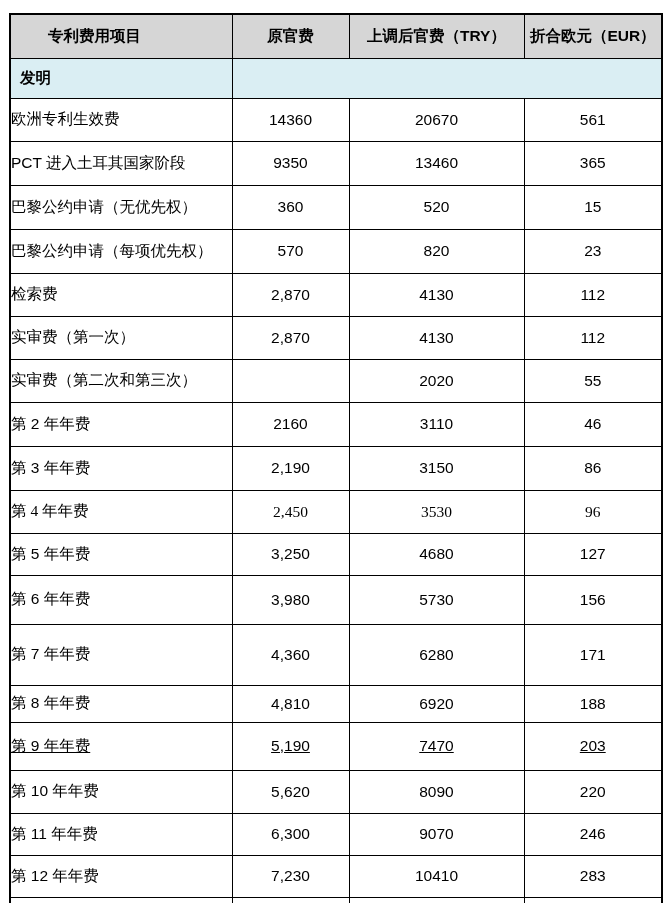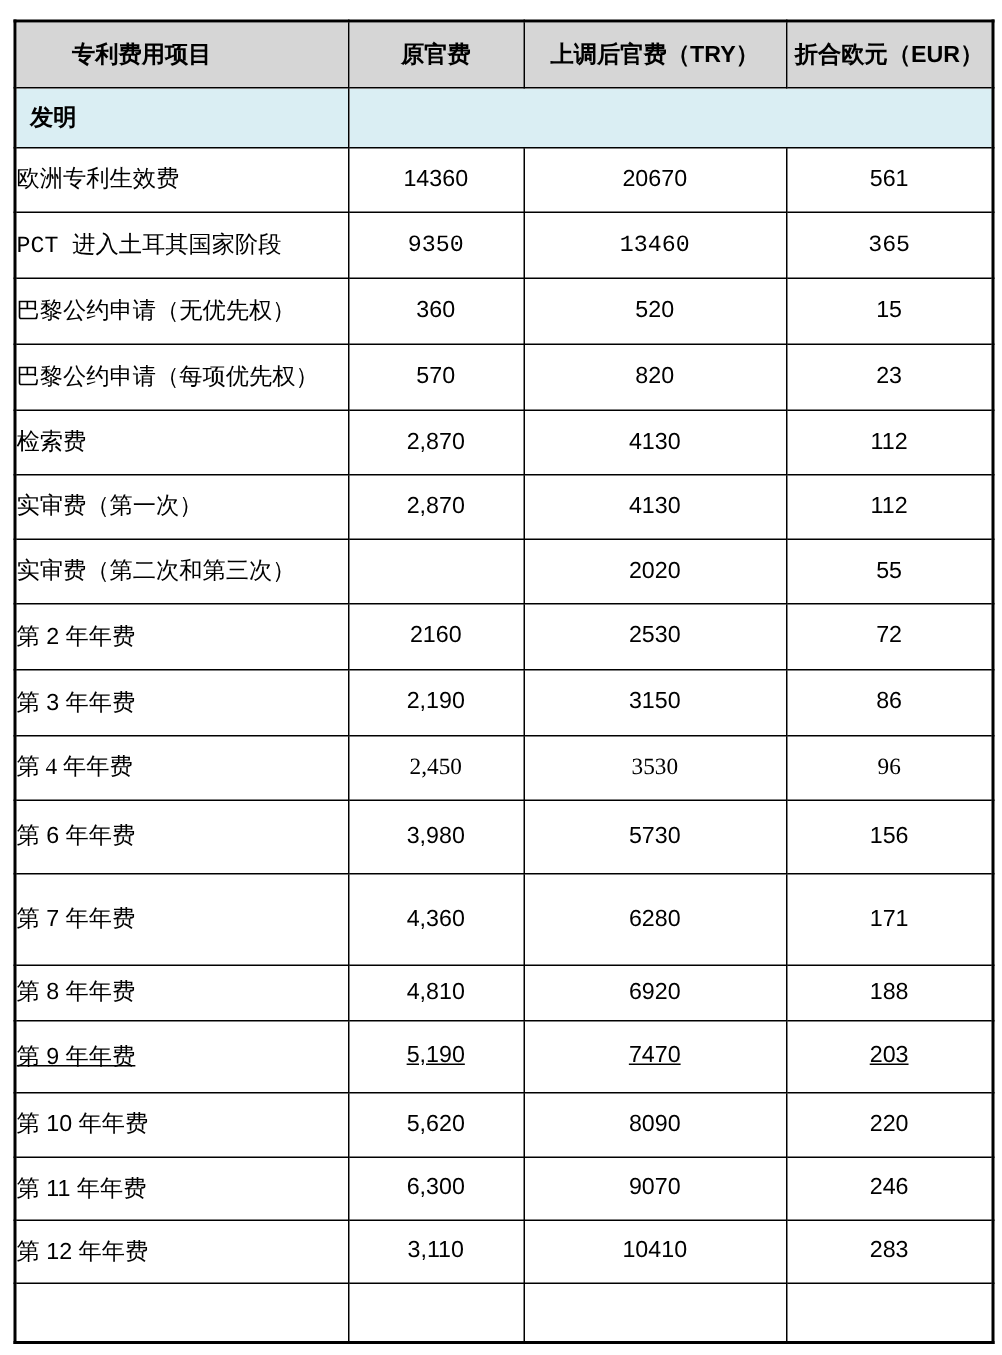--- a/index.html
+++ b/index.html
@@ -92,21 +92,21 @@
       <td class="section-label">发明</td>
       <td colspan="3"></td>
     </tr>
 
   <tr style="height: 43px;">
         <td class="cell-item">欧洲专利生效费</td>
         <td class="cell-num">14360</td>
         <td class="cell-num">20670</td>
         <td class="cell-num">561</td>
       </tr>
-      <tr style="height: 44px; font-family: Liberation Mono, monospace;">
+      <tr style="height: 44px;">
         <td class="cell-item">PCT 进入土耳其国家阶段</td>
         <td class="cell-num">9350</td>
         <td class="cell-num">13460</td>
         <td class="cell-num">365</td>
       </tr>
       <tr style="height: 44px;">
         <td class="cell-item">巴黎公约申请（无优先权）</td>
         <td class="cell-num">360</td>
         <td class="cell-num">520</td>
         <td class="cell-num">15</td>
@@ -131,35 +131,41 @@
       </tr>
       <tr style="height: 43px;">
         <td class="cell-item">实审费（第二次和第三次）</td>
         <td class="cell-num"></td>
         <td class="cell-num">2020</td>
         <td class="cell-num">55</td>
       </tr>
       <tr style="height: 44px;">
         <td class="cell-item">第 2 年年费</td>
         <td class="cell-num">2160</td>
-        <td class="cell-num">2530</td>
-        <td class="cell-num">72</td>
+        <td class="cell-num">3110</td>
+        <td class="cell-num">46</td>
       </tr>
       <tr style="height: 44px;">
         <td class="cell-item">第 3 年年费</td>
         <td class="cell-num">2,190</td>
         <td class="cell-num">3150</td>
         <td class="cell-num">86</td>
       </tr>
       <tr style="height: 43px; font-family: Liberation Serif, serif;">
         <td class="cell-item">第 4 年年费</td>
         <td class="cell-num">2,450</td>
         <td class="cell-num">3530</td>
         <td class="cell-num">96</td>
       </tr>
+      <tr style="height: 42px;">
+        <td class="cell-item">第 5 年年费</td>
+        <td class="cell-num">3,250</td>
+        <td class="cell-num">4680</td>
+        <td class="cell-num">127</td>
+      </tr>
       <tr style="height: 49px;">
         <td class="cell-item">第 6 年年费</td>
         <td class="cell-num">3,980</td>
         <td class="cell-num">5730</td>
         <td class="cell-num">156</td>
       </tr>
       <tr style="height: 61px;">
         <td class="cell-item">第 7 年年费</td>
         <td class="cell-num">4,360</td>
         <td class="cell-num">6280</td>
@@ -184,21 +190,21 @@
         <td class="cell-num">220</td>
       </tr>
       <tr style="height: 42px;">
         <td class="cell-item">第 11 年年费</td>
         <td class="cell-num">6,300</td>
         <td class="cell-num">9070</td>
         <td class="cell-num">246</td>
       </tr>
       <tr style="height: 42px;">
         <td class="cell-item">第 12 年年费</td>
-        <td class="cell-num">3,110</td>
+        <td class="cell-num">7,230</td>
         <td class="cell-num">10410</td>
         <td class="cell-num">283</td>
       </tr>
       <tr class="cut-row">
         <td></td>
         <td></td>
         <td></td>
         <td></td>
       </tr>
     </tbody>

